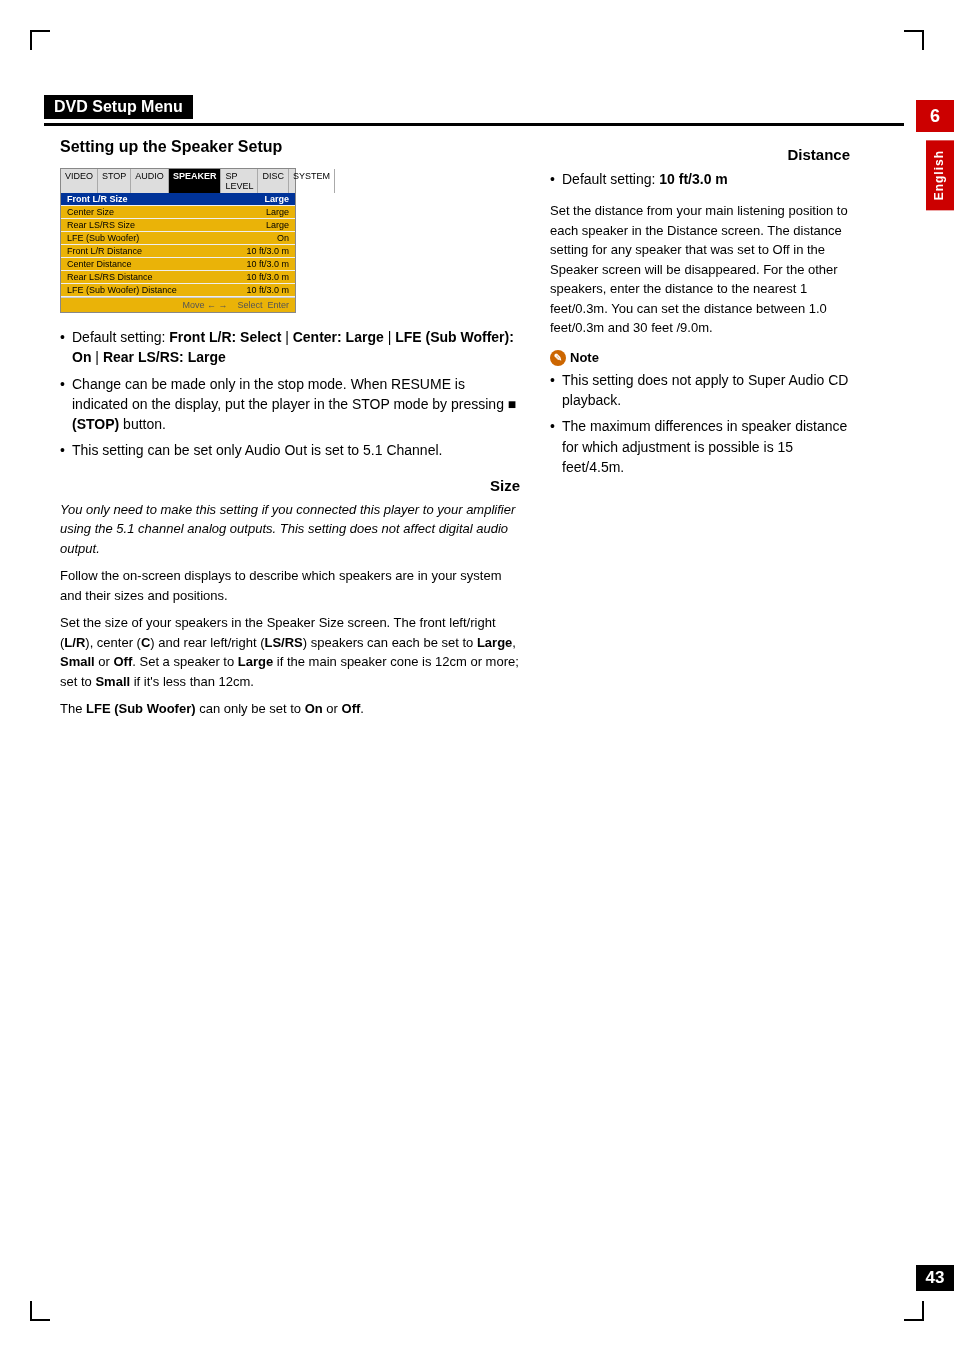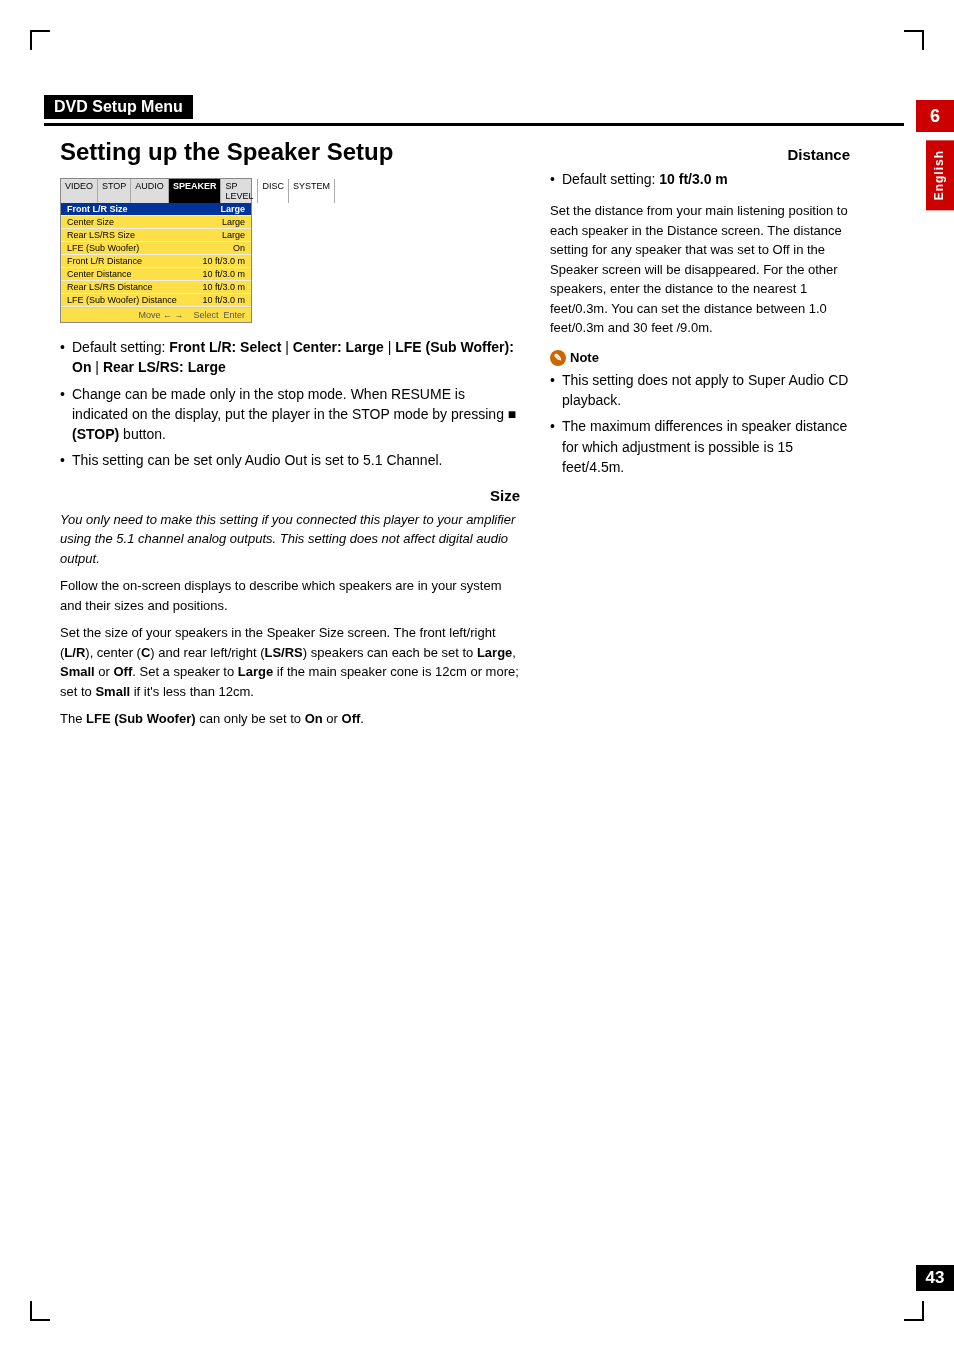--- a/index.html
+++ b/index.html
@@ -111,33 +111,33 @@
     .col-left {
       flex: 1;
       max-width: 460px;
     }
     .col-right {
       flex: 0 0 300px;
     }
 
     
     .section-title {
-      font-size: 24px;
+      font-size: 16px;
       font-weight: bold;
       margin-bottom: 12px;
       margin-top: 8px;
     }
 
     
     .screenshot-sim {
       border: 1px solid #888;
-      width: 192px;
+      width: 236px;
       margin-bottom: 14px;
       font-size: 10px;
-      background: #fde047;
+      background: #eab308;
     }
     .screenshot-sim .ss-header {
       display: flex;
       background: #ddd;
       font-size: 9px;
     }
     .screenshot-sim .ss-header span {
       padding: 2px 4px;
       border-right: 1px solid #aaa;
     }

